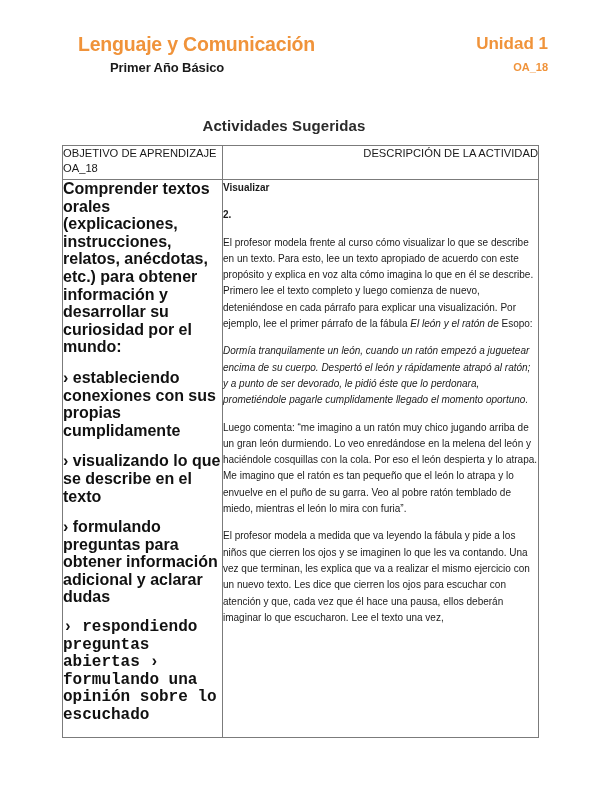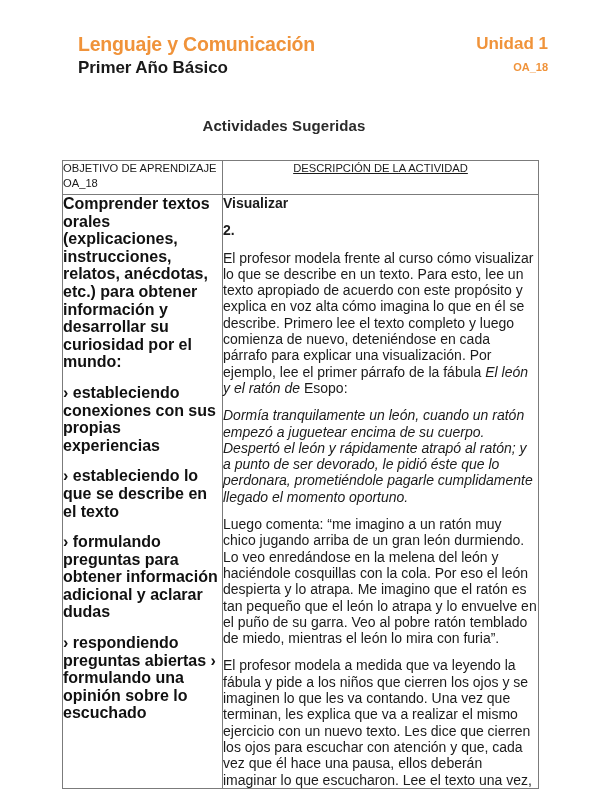--- a/index.html
+++ b/index.html
@@ -45,26 +45,27 @@
   }
   .subject-title {
     font-size: 19.5px;
     font-weight: bold;
     color: #F0933A;
     line-height: 24px;
     letter-spacing: -0.2px;
     white-space: nowrap;
   }
   .grade-title {
-    font-size: 17px;
+    font-size: 13px;
     font-weight: bold;
     color: #1a1a1a;
     line-height: 23px;
     letter-spacing: -0.1px;
     white-space: nowrap;
+    margin-left: 32px;
   }
   .unit-label {
     font-size: 17px;
     font-weight: bold;
     color: #F0933A;
     line-height: 24px;
     white-space: nowrap;
   }
   .oa-label {
     font-size: 11px;
@@ -84,21 +85,21 @@
     font-size: 15px;
     font-weight: bold;
     color: #2b2b2b;
     letter-spacing: 0.1px;
   }
 
   
   .act-table {
     position: absolute;
     left: 62px;
-    top: 160px;
+    top: 145px;
     width: 476px;
     border-collapse: collapse;
     table-layout: fixed;
     padding-left: 36px;
   }
   .act-table td, .act-table th {
     border: 1px solid #7b7b7b;
     vertical-align: top;
     padding: 0;
     background: #ffffff;
@@ -113,40 +114,39 @@
     line-height: 15px;
     text-align: left;
     color: #1a1a1a;
     height: 33px;
   }
   .th-desc {
     padding: 5px 6px 9px 6px;
     font-size: 11.2px;
     font-weight: normal;
     line-height: 15px;
-    text-align: center;
+    text-align: right;
     color: #1a1a1a;
-    text-decoration: underline;
   }
 
   .td-obj {
     padding: 8px 8px 10px 7px;
     font-size: 16px;
     font-weight: bold;
     line-height: 17.6px;
     color: #111111;
   }
   .td-obj p {
     margin: 0 0 13px 0;
   }
-  .td-obj p:last-child { margin-bottom: 12px; }
+  .td-obj p:last-child { margin-bottom: 12px; font-family: Liberation Mono, monospace; }
 
   .td-desc {
     padding: 7px 10px 9px 7px;
-    font-size: 14px;
+    font-size: 10px;
     line-height: 16.3px;
     color: #1b1b1b;
     text-align: left;
   }
   .td-desc p {
     margin: 0 0 11px 0;
   }
   .td-desc p:last-child { margin-bottom: 0; }
   .desc-head {
     font-weight: bold;
@@ -185,22 +185,22 @@
     <thead>
       <tr>
         <th class="th-obj">OBJETIVO DE APRENDIZAJE OA_18</th>
         <th class="th-desc">DESCRIPCIÓN DE LA ACTIVIDAD</th>
       </tr>
     </thead>
     <tbody>
       <tr>
         <td class="td-obj">
           <p>Comprender textos orales (explicaciones, instrucciones, relatos, anécdotas, etc.) para obtener información y desarrollar su curiosidad por el mundo:</p>
-          <p>› estableciendo conexiones con sus propias experiencias</p>
-          <p>› estableciendo lo que se describe en el texto</p>
+          <p>› estableciendo conexiones con sus propias cumplidamente</p>
+          <p>› visualizando lo que se describe en el texto</p>
           <p>› formulando preguntas para obtener información adicional y aclarar dudas</p>
           <p>› respondiendo preguntas abiertas › formulando una opinión sobre lo escuchado</p>
         </td>
         <td class="td-desc">
           <p class="desc-head">Visualizar</p>
           <p class="desc-num">2.</p>
           <p><span>El profesor modela frente al curso cómo visualizar lo que se describe en un texto. Para esto, lee un texto apropiado de acuerdo con este propósito y explica en voz alta cómo imagina lo que en él se describe. Primero lee el texto completo y luego comienza de nuevo, deteniéndose en cada párrafo para explicar una visualización. Por ejemplo, lee el primer párrafo de la fábula </span><span class="inline-italic">El león y el ratón de</span><span> Esopo:</span></p>
           <p class="desc-quote">Dormía tranquilamente un león, cuando un ratón empezó a juguetear encima de su cuerpo. Despertó el león y rápidamente atrapó al ratón; y a punto de ser devorado, le pidió éste que lo perdonara, prometiéndole pagarle cumplidamente llegado el momento oportuno.</p>
           <p>Luego comenta: “me imagino a un ratón muy chico jugando arriba de un gran león durmiendo. Lo veo enredándose en la melena del león y haciéndole cosquillas con la cola. Por eso el león despierta y lo atrapa. Me imagino que el ratón es tan pequeño que el león lo atrapa y lo envuelve en el puño de su garra. Veo al pobre ratón temblado de miedo, mientras el león lo mira con furia”.</p>
           <p>El profesor modela a medida que va leyendo la fábula y pide a los niños que cierren los ojos y se imaginen lo que les va contando. Una vez que terminan, les explica que va a realizar el mismo ejercicio con un nuevo texto. Les dice que cierren los ojos para escuchar con atención y que, cada vez que él hace una pausa, ellos deberán imaginar lo que escucharon. Lee el texto una vez,</p>

